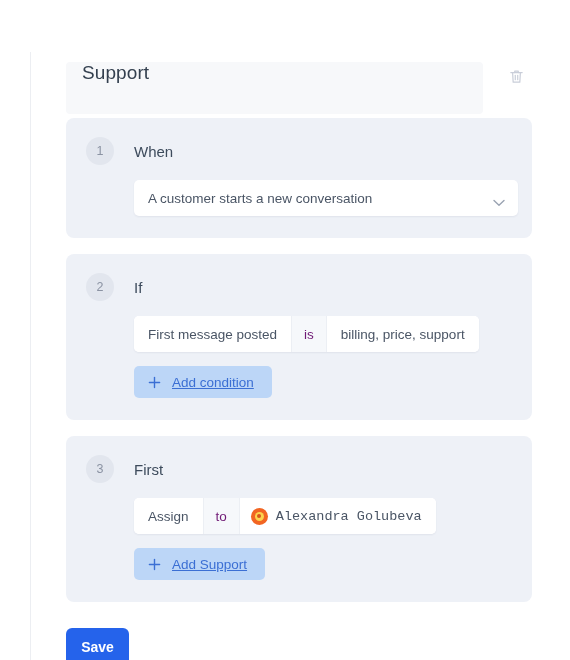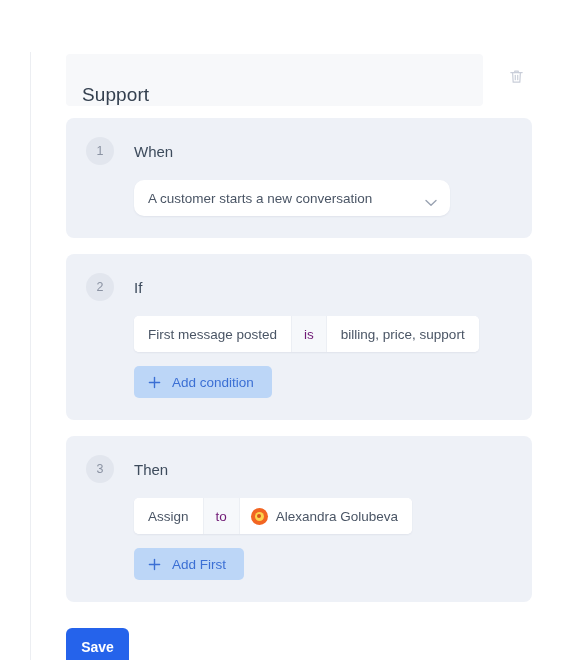--- a/index.html
+++ b/index.html
@@ -38,27 +38,27 @@
 
   
   .title-row {
     position: relative;
     margin-top: 50px;
     height: 52px;
   }
   .title-field {
     position: absolute;
     left: 0;
-    top: 4px;
+    top: 12px;
     width: 417px;
     height: 52px;
     background: #f7f8fa;
     border-radius: 4px;
     display: flex;
-    align-items: flex-end;
+    align-items: flex-start;
     box-sizing: border-box;
     padding-left: 16px;
   }
   .title-text {
     font-size: 19px;
     color: #34404f;
     letter-spacing: 0.1px;
   }
   .trash-btn {
     position: absolute;
@@ -102,24 +102,24 @@
     color: #3d4b5c;
   }
   .step-body {
     margin-left: 48px;
     margin-top: 14px;
   }
 
   
   .dropdown {
     position: relative;
-    width: 316px;
+    width: 384px;
     height: 36px;
     background: #ffffff;
-    border-radius: 10px;
+    border-radius: 5px;
     box-shadow: 0 1px 2px rgba(40,55,80,0.07);
     display: flex;
     align-items: center;
     box-sizing: border-box;
     padding: 0 14px;
   }
   .dropdown-value {
     font-size: 13.5px;
     color: #4a5565;
   }
@@ -148,21 +148,21 @@
     background: #ffffff;
     border-right: 1px solid #eceff4;
     white-space: nowrap;
   }
   .seg:last-child { border-right: none; text-align: right; }
   .seg.op {
     background: #f6f8fb;
     color: #701a75;
     padding: 0 12px;
   }
-  .seg.with-avatar { padding-left: 11px; }
+  .seg.with-avatar { padding-left: 11px; font-family: Liberation Mono, monospace; }
   .avatar {
     width: 17px;
     height: 17px;
     border-radius: 50%;
     background: #f26522;
     margin-right: 8px;
     flex: none;
     display: flex;
     align-items: center;
     justify-content: center;
@@ -187,20 +187,21 @@
   .add-btn {
     margin-top: 14px;
     display: inline-flex;
     align-items: center;
     height: 32px;
     padding: 0 18px 0 14px;
     border-radius: 5px;
     background: #bcd6f7;
     color: #3b6fd4;
     font-size: 13.5px;
+    text-decoration: underline;
   }
   .plus {
     margin-right: 11px;
     display: inline-flex;
   }
 
   
   .save-btn {
     margin-top: 26px;
     width: 63px;
@@ -275,21 +276,21 @@
             </svg>
           </span>
           <span>Add condition</span>
         </div>
       </div>
     </div>
 
     <div class="step-card">
       <div class="step-head">
         <div class="step-num">3</div>
-        <div class="step-label">Then</div>
+        <div class="step-label">First</div>
       </div>
       <div class="step-body">
         <div class="pill">
           <div class="seg">Assign</div>
           <div class="seg op">to</div>
           <div class="seg with-avatar">
             <span class="avatar">
               <span class="avatar-inner">
                 <span class="avatar-dot"></span>
               </span>
@@ -297,21 +298,21 @@
             <span>Alexandra Golubeva</span>
           </div>
         </div>
         <div class="add-btn">
           <span class="plus">
             <svg width="13" height="13" viewBox="0 0 14 14" fill="none" stroke="#3b6fd4" stroke-width="1.5" stroke-linecap="round">
               <path d="M7 1.5 V12.5"></path>
               <path d="M1.5 7 H12.5"></path>
             </svg>
           </span>
-          <span>Add First</span>
+          <span>Add Support</span>
         </div>
       </div>
     </div>
 
     <div class="save-btn">Save</div>
 
   </div>
 </div>
 
 </body></html>

